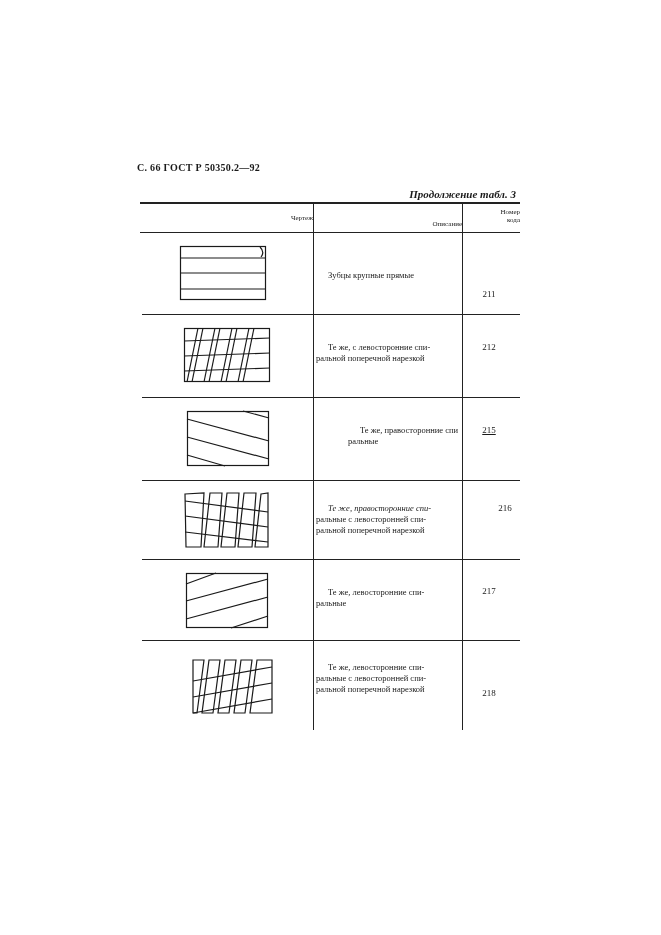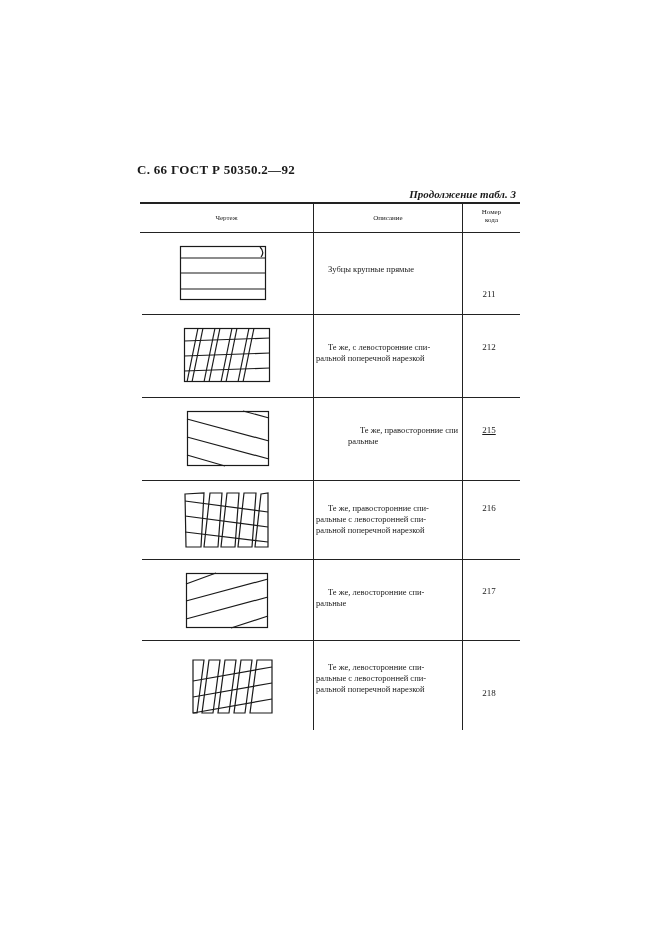--- a/index.html
+++ b/index.html
@@ -1,32 +1,32 @@
 <!DOCTYPE html>
 <html><head>
 <meta charset="utf-8">
 <style>
   html, body { margin: 0; padding: 0; }
   body {
     width: 661px; height: 935px; background: #ffffff; position: relative; overflow: hidden;
     font-family: "DejaVu Serif", "Liberation Serif", serif; color: #1a1a1a;
   }
   .page-header {
-    position: absolute; left: 137px; top: 162px; font-size: 13px; font-weight: bold; letter-spacing: 0.3px;
+    position: absolute; left: 137px; top: 162px; font-size: 10px; font-weight: bold; letter-spacing: 0.3px;
     font-family: "Liberation Serif", serif;
   }
   .table-caption {
     position: absolute; right: 145px; top: 188px; font-size: 11px; font-style: italic; font-weight: bold;
     font-family: "Liberation Serif", serif;
   }
   .hline { position: absolute; height: 1px; background: #222; }
   .hline.thick { height: 2px; }
   .vline { position: absolute; width: 1px; background: #222; }
   .hdr {
-    position: absolute; font-size: 7px; text-align: center; font-family: "Liberation Serif", serif; line-height: 8px;
+    position: absolute; font-size: 7px; text-align: right; font-family: "Liberation Serif", serif; line-height: 8px;
   }
   .cell-text {
     position: absolute; font-size: 8.5px; line-height: 11px; font-family: "Liberation Serif", serif;
     text-align: justify; width: 128px;
   }
   .code {
     position: absolute; font-size: 9px; font-family: "Liberation Serif", serif; width: 50px; text-align: center;
   }
   svg.drawing { position: absolute; overflow: visible; }
   svg.drawing * { stroke: #1a1a1a; fill: none; stroke-width: 1.2; }
@@ -39,41 +39,41 @@
 
 <div>
 
   <div class="hline thick" style="left:140px; top:202px; width:380px;"></div>
   <div class="hline" style="left:140px; top:232px; width:380px;"></div>
 
   <div class="vline" style="left:313px; top:203px; height:527px;"></div>
   <div class="vline" style="left:462px; top:203px; height:527px;"></div>
 
   <div class="hdr" style="left:140px; top:214px; width:173px;">Чертеж</div>
-  <div class="hdr" style="left:314px; top:214px; width:148px;">Описание</div>
+  <div class="hdr" style="left:314px; top:220px; width:148px;">Описание</div>
   <div class="hdr" style="left:463px; top:208px; width:57px;">
     <div>Номер</div>
     <div>кода</div>
   </div>
 
   <div class="hline" style="left:142px; top:314px; width:378px;"></div>
   <div class="hline" style="left:142px; top:397px; width:378px;"></div>
   <div class="hline" style="left:142px; top:480px; width:378px;"></div>
   <div class="hline" style="left:142px; top:559px; width:378px;"></div>
   <div class="hline" style="left:142px; top:640px; width:378px;"></div>
 
   <div>
     <svg class="drawing" style="left:180px; top:246px;" width="88" height="56" viewBox="0 0 88 56">
       <rect x="0.5" y="0.5" width="85" height="53"></rect>
       <line x1="0" y1="12" x2="86" y2="12"></line>
       <line x1="0" y1="27" x2="86" y2="27"></line>
       <line x1="0" y1="43" x2="86" y2="43"></line>
       <path d="M80 1 Q85 6 81 11"></path>
     </svg>
-    <div class="cell-text" style="left:328px; top:264px;font-family:Liberation Serif, serif;">
+    <div class="cell-text" style="left:328px; top:270px;font-family:Liberation Serif, serif;">
       <div>Зубцы крупные прямые</div>
     </div>
     <div class="code" style="left:464px; top:261px;margin-top:28px;">211</div>
   </div>
 
   <div>
     <svg class="drawing" style="left:184px; top:328px;" width="88" height="56" viewBox="0 0 88 56">
       <rect x="0.5" y="0.5" width="85" height="53"></rect>
 
       <line x1="3" y1="54" x2="14" y2="0"></line>
@@ -117,25 +117,25 @@
       <path d="M26 1 L38 1 L34 55 L20 55 Z"></path>
       <path d="M43 1 L55 1 L51 55 L37 55 Z"></path>
       <path d="M60 1 L72 1 L68 55 L54 55 Z"></path>
       <path d="M77 2 L84 1 L84 55 L71 55 Z"></path>
 
       <line x1="1" y1="9" x2="84" y2="20"></line>
       <line x1="1" y1="24" x2="84" y2="35"></line>
       <line x1="1" y1="40" x2="84" y2="50"></line>
     </svg>
     <div class="cell-text" style="left:316px; top:503px; width:140px;">
-      <div style="text-indent:12px;">Те же, правосторонние спи-</div>
+      <div style="text-indent:12px;font-style:italic;">Те же, правосторонние спи-</div>
       <div>ральные с левосторонней спи-</div>
       <div>ральной поперечной нарезкой</div>
     </div>
-    <div class="code" style="left:464px; top:503px;">216</div>
+    <div class="code" style="left:464px; top:503px;padding-left:16px;">216</div>
   </div>
 
   <div>
     <svg class="drawing" style="left:186px; top:573px;" width="86" height="56" viewBox="0 0 86 56">
       <rect x="0.5" y="0.5" width="81" height="54"></rect>
       <line x1="0" y1="11" x2="30" y2="0"></line>
       <line x1="0" y1="28" x2="82" y2="6"></line>
       <line x1="0" y1="46" x2="82" y2="24"></line>
       <line x1="45" y1="55" x2="82" y2="43"></line>
     </svg>

